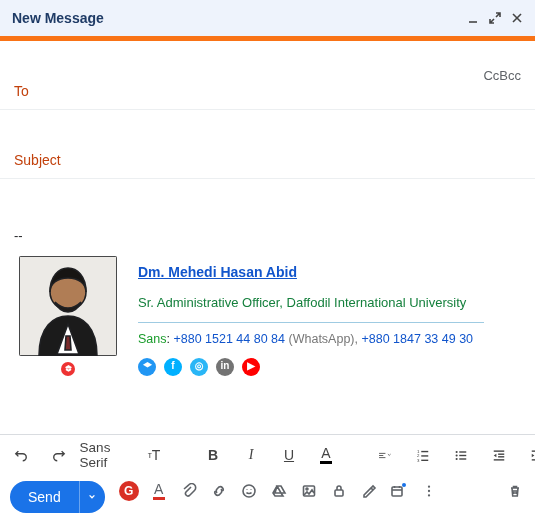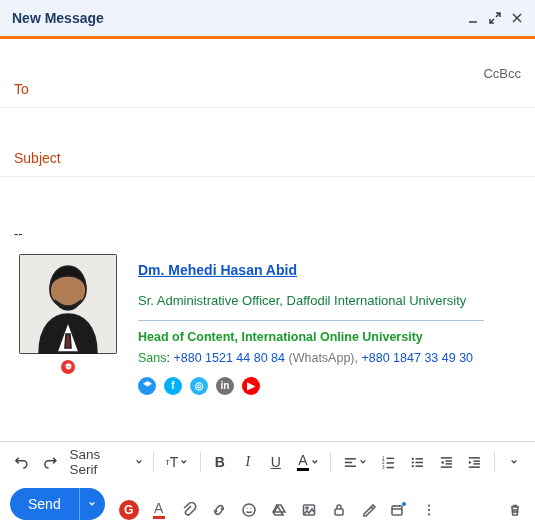--- a/index.html
+++ b/index.html
@@ -13,21 +13,21 @@
     overflow: hidden;
     display: flex;
     flex-direction: column;
   }
   
   .header {
     background: #eef3fc;
     padding: 10px 12px;
     display: flex;
     align-items: center;
-    border-bottom: 3px solid #f97316;
+    border-bottom: 5px solid #f97316;
   }
   .header-title { font-weight: 600; color: #1f3b66; font-size: 14px; flex: 1; }
   .header-icons { display: flex; gap: 10px; align-items: center; color: #444; }
   .header-icons span { cursor: pointer; font-size: 13px; line-height: 1; }
   .hdr-ico svg { display:block; }
   
   .field-row {
     display: flex;
     align-items: center;
     padding: 10px 14px;
@@ -85,41 +85,41 @@
     display:flex;align-items:center;justify-content:center;
     color:#fff; font-size:10px; font-weight:700;
   }
   .ic-blue{background:#2196f3;} .ic-cyan{background:#00b0ff;} .ic-insta{background:#29b6f6;}
   .ic-li{background:#737373;} .ic-yt{background:#ff0000;}
   
   .toolbar {
     border-top: 1px solid #d9dce0;
     display:flex; align-items:center;
     padding: 6px 8px;
-    gap: 2px;
+    gap: 12px;
     color:#444;
   }
   .tb-btn {
     padding: 5px 6px;
     cursor:pointer;
     display:flex;align-items:center;justify-content:center;
     min-width:26px; height:28px;
     border-radius:3px;
     font-size:14px;
     color:#444;
   }
   .tb-font { font-size:13.5px; padding:0 4px; display:flex;align-items:center; gap:4px; }
   .tb-sep { width:1px; height:20px; background:#d9dce0; margin:0 4px; }
   .u-letter{ text-decoration: underline; }
   .swatch { display:flex;flex-direction:column;align-items:center;line-height:1;}
   .swatch .bar{width:12px;height:3px;background:#000;margin-top:1px;}
   
   .actionbar {
-    display:flex; align-items:flex-end;
-    padding: 6px 10px 9px 10px;
+    display:flex; align-items:flex-start;
+    padding: 6px 10px 16px 10px;
     gap:6px;
   }
   .send-wrap{ display:flex; }
   .send-btn {
     background:#1a73e8; color:#fff; border:none;
     padding: 8px 18px; border-radius: 18px 0 0 18px;
     font-size:14px; font-weight:500; cursor:pointer;
   }
   .send-more{
     background:#1a73e8;color:#fff;border:none;
@@ -194,21 +194,20 @@
           <svg width="9" height="9" viewBox="0 0 10 10">
               <path d="M5 1 L9 3.5 L5 6 L1 3.5 Z M2 5v2l3 1.5 3-1.5V5"></path>
             </svg>
         </div>
       </div>
     </div>
     <div class="sig-right">
       <a class="sig-name">Dm. Mehedi Hasan Abid</a>
       <div class="sig-title">Sr. Administrative Officer, Daffodil International University</div>
       <div class="sig-divider"></div>
-      <div class="sig-role">Head of Content, International Online University</div>
       <div class="sig-phone">
         <span class="cell">Sans</span><span>: </span>
         <span class="num">+880 1521 44 80 84</span>
         <span class="wa">(WhatsApp),</span>
         <span class="num">+880 1847 33 49 30</span>
       </div>
       <div class="social">
         <span class="ic ic-blue fill">
           <svg width="11" height="11" viewBox="0 0 12 12">
               <path d="M6 1 L11 4 L6 7 L1 4 Z"></path>

